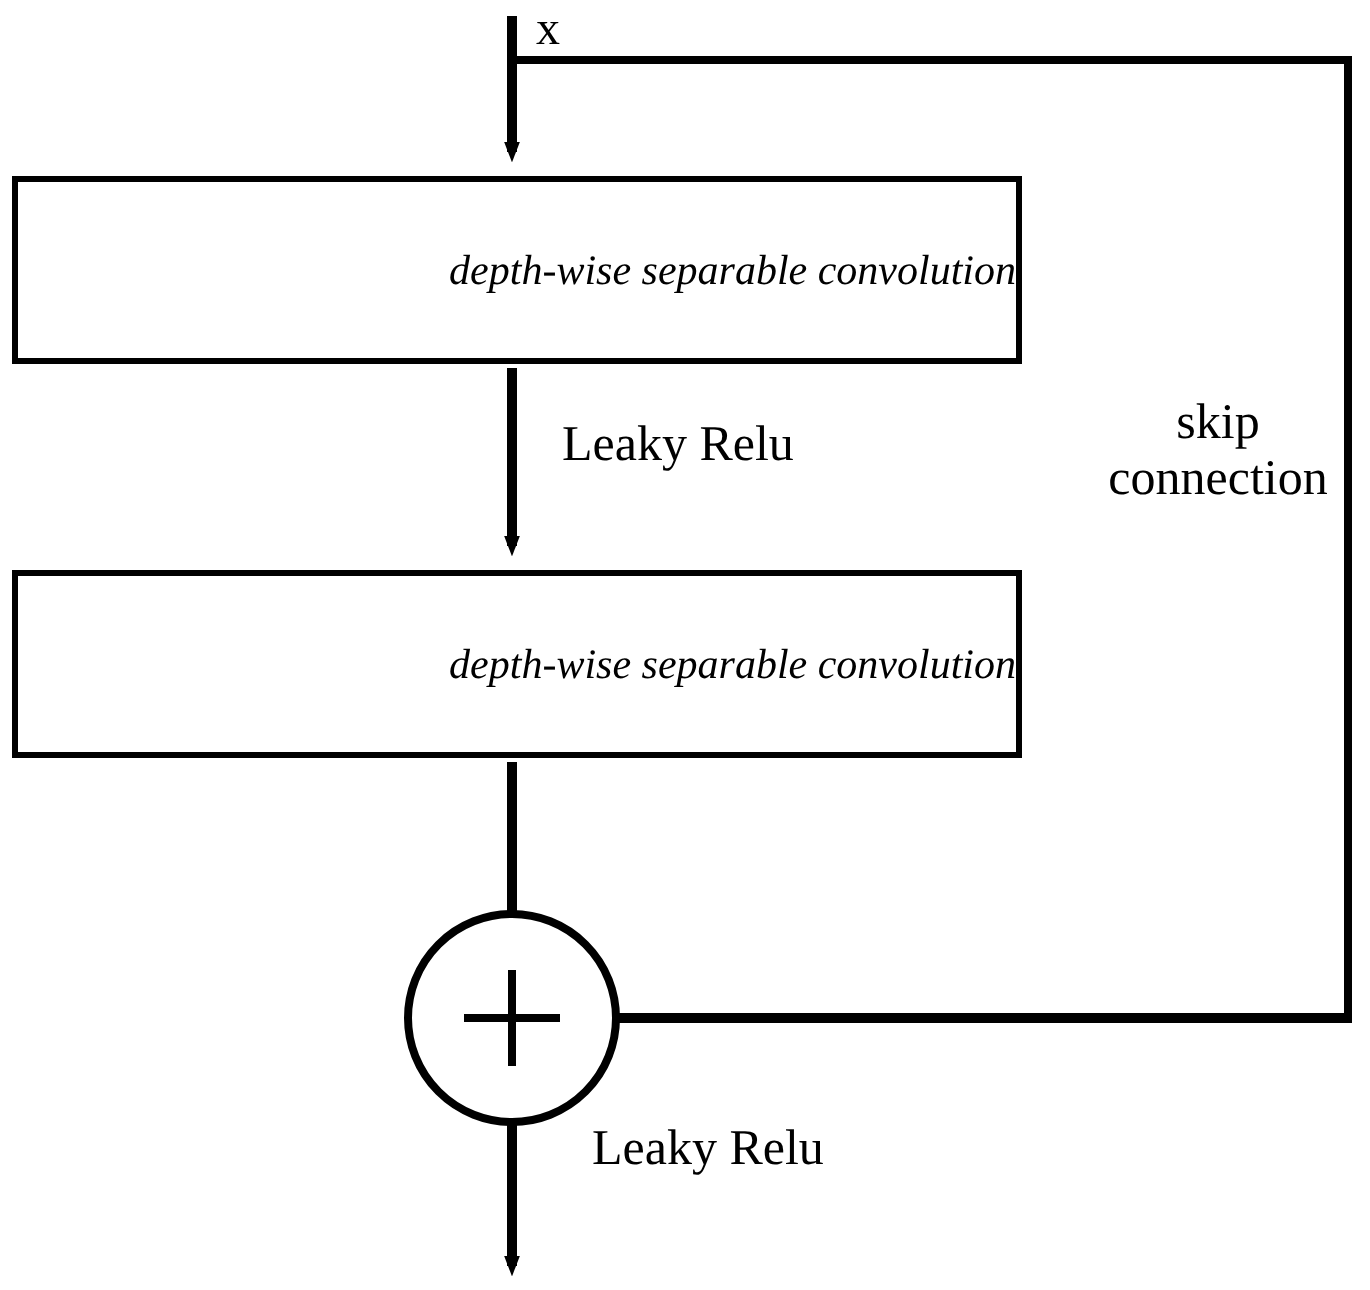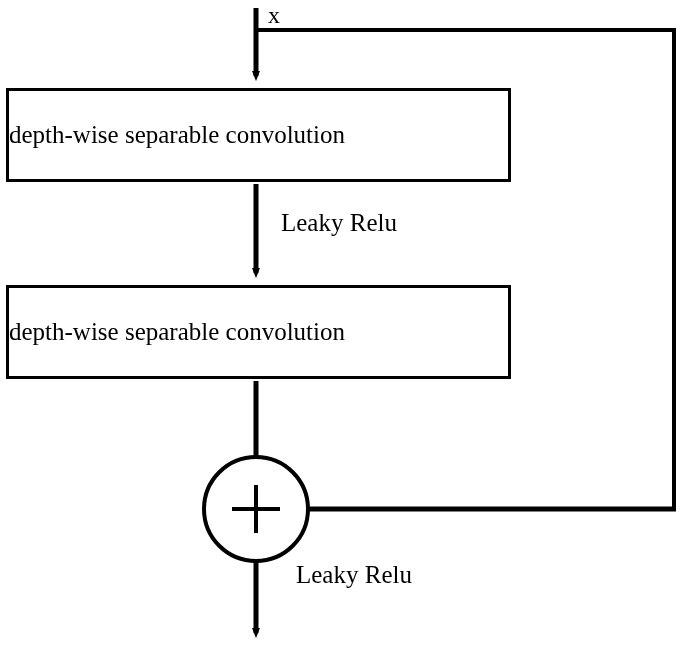--- a/index.html
+++ b/index.html
@@ -23,23 +23,24 @@
     height: 645px;
   }
   .lbl {
     position: absolute;
     font-family: "Liberation Serif", "DejaVu Serif", serif;
     color: #000000;
     white-space: pre;
     line-height: 1.12;
   }
   .box-label {
-    font-size: 25px;
-    text-align: left;
+    font-size: 21px;
+    text-align: right;
     width: 100%;
+    font-style: italic;
   }
   .block {
     position: absolute;
     border: 3px solid #000000;
     background: #ffffff;
     box-sizing: border-box;
     display: flex;
     align-items: center;
     justify-content: center;
   }
@@ -86,14 +87,16 @@
     <span class="box-label">depth-wise separable convolution</span>
   </div>
 
   <div class="block" id="block2">
     <span class="box-label">depth-wise separable convolution</span>
   </div>
 
   <div class="lbl" id="input-label">x</div>
   <div class="lbl" id="relu1-label">Leaky Relu</div>
   <div class="lbl" id="relu2-label">Leaky Relu</div>
+  <div class="lbl" id="skip-label">skip
+connection</div>
 
 </div>
 
 </body></html>

